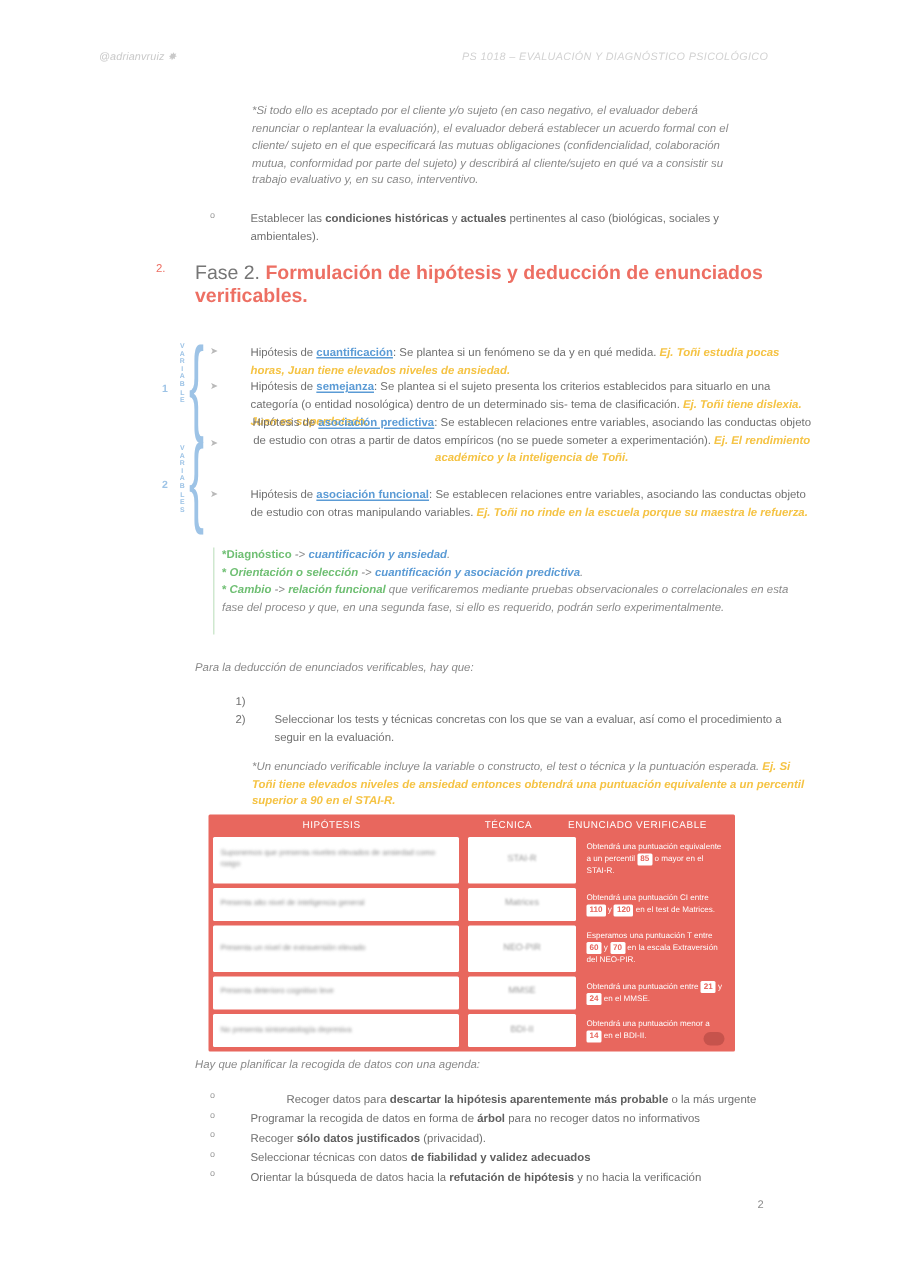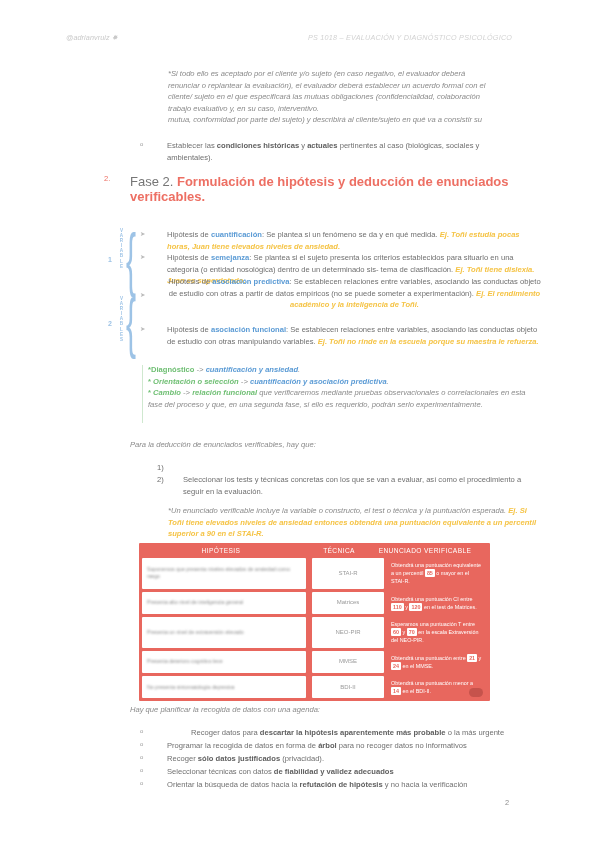--- a/index.html
+++ b/index.html
@@ -16,21 +16,21 @@
   
   .hdr{position:absolute;top:33px;left:0;width:599px;height:14px;}
   .hdr-left{position:absolute;left:66px;top:0;font-size:7.2px;font-style:italic;color:#c9c9c9;letter-spacing:.1px;}
   .hdr-left .glyph{display:inline-block;margin-left:2px;font-size:7px;color:#c9c9c9;}
   .hdr-right{position:absolute;left:308px;top:0;font-size:7.2px;font-style:italic;color:#d2d2d2;letter-spacing:.25px;}
   p{margin:0;}
   .txt{font-size:7.6px;line-height:11.6px;color:#767676;}
   .ital{font-style:italic;}
   .b{font-weight:bold;color:#5f5f5f;}
   .red{color:#ed6f63;font-weight:bold;}
-  .blue{color:#5b9bd5;font-weight:bold;}
+  .blue{color:#5b9bd5;font-weight:bold;text-decoration:underline;}
   .yellow{color:#f5c344;font-weight:bold;font-style:italic;}
   .green{color:#6fbf73;font-weight:bold;font-style:italic;}
   .greenb{color:#6fbf73;font-weight:bold;}
   .blueital{color:#5b9bd5;font-weight:bold;font-style:italic;}
 
   
   .fase{position:absolute;left:104px;top:174px;width:455px;}
   .fase .num{position:absolute;left:0;top:0;font-size:7.6px;color:#ed6f63;}
   .fase .lbl{margin-left:26px;font-size:13px;color:#767676;display:block;}
 
@@ -73,22 +73,22 @@
 
   <div class="hdr">
     <div class="hdr-left"><span>@adrianvruiz</span><span class="glyph">✸</span></div>
     <div class="hdr-right">PS 1018 – EVALUACIÓN Y DIAGNÓSTICO PSICOLÓGICO</div>
   </div>
 
   <div class="para ital" style="left:168px;top:68px;width:372px;color:#8a8a8a;">
     <p>*Si todo ello es aceptado por el cliente y/o sujeto (en caso negativo, el evaluador deberá</p>
     <p>renunciar o replantear la evaluación), el evaluador deberá establecer un acuerdo formal con el</p>
     <p>cliente/ sujeto en el que especificará las mutuas obligaciones (confidencialidad, colaboración</p>
+    <p>mutua, conformidad por parte del sujeto)  y describirá al cliente/sujeto en qué va a consistir su</p>
     <p>trabajo evaluativo y, en su caso, interventivo.</p>
-    <p>mutua, conformidad por parte del sujeto)  y describirá al cliente/sujeto en qué va a consistir su</p>
   </div>
 
   <div class="bullet-o" style="left:140px;top:141px;">o</div>
   <div class="para" style="left:167px;top:140px;width:375px;">
     <span>Establecer las </span><span class="b">condiciones históricas</span><span> y </span><span class="b">actuales</span><span> pertinentes al caso (biológicas, sociales y</span>
     <p>ambientales).</p>
   </div>
 
   <div class="fase">
     <span class="num">2.</span>

